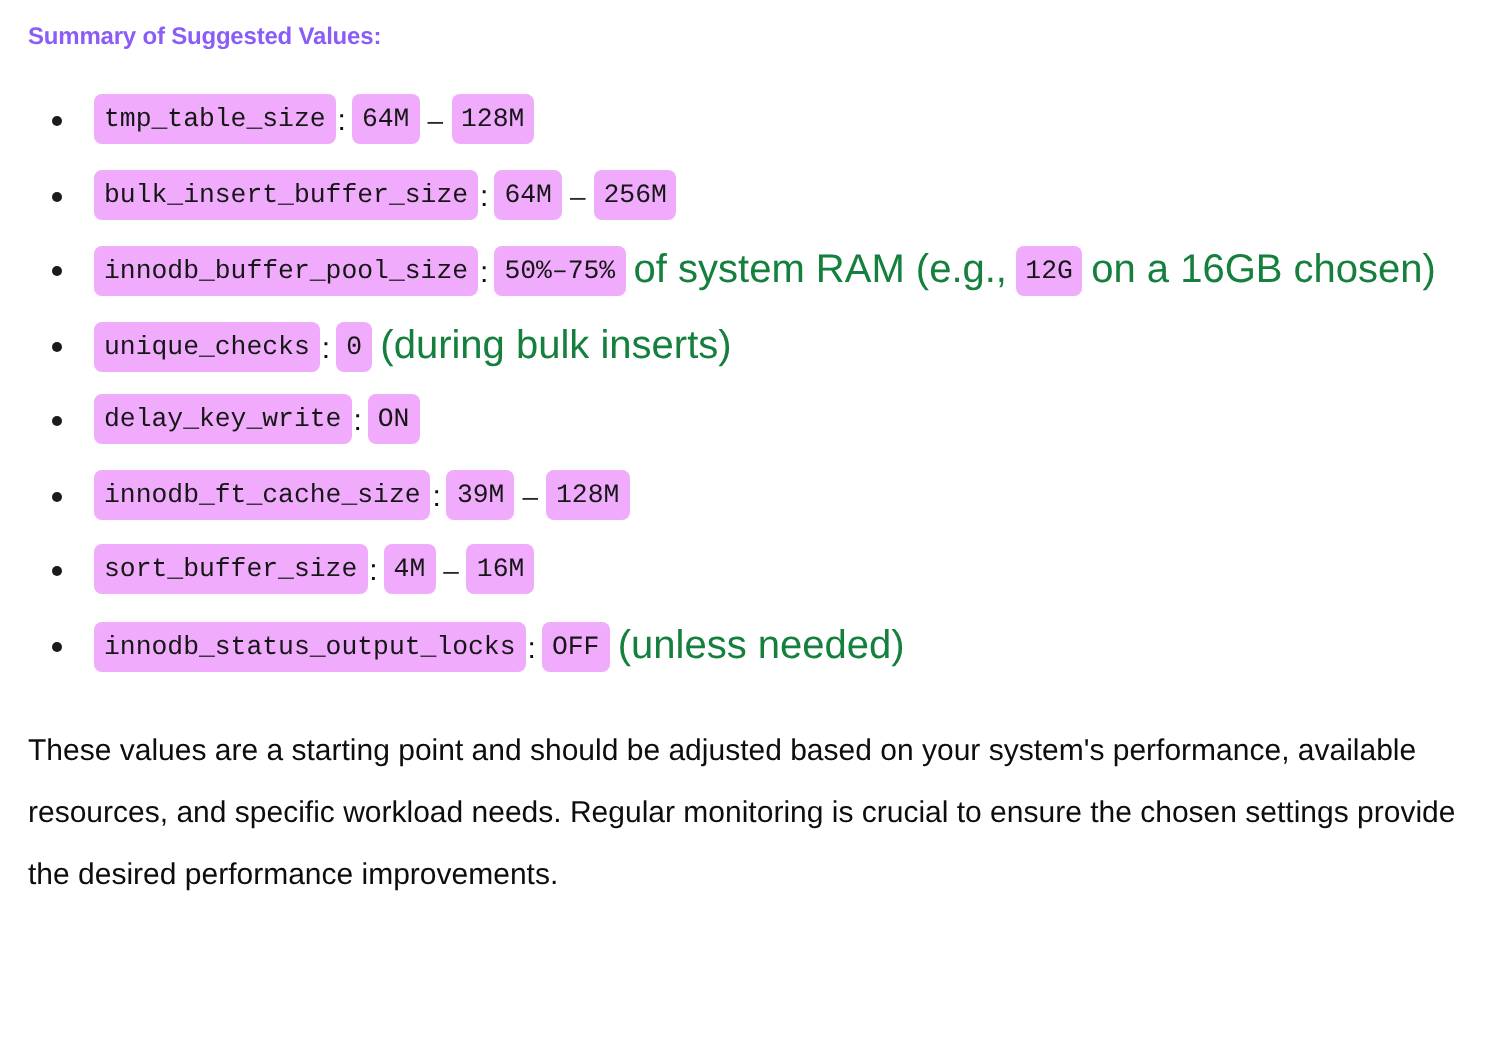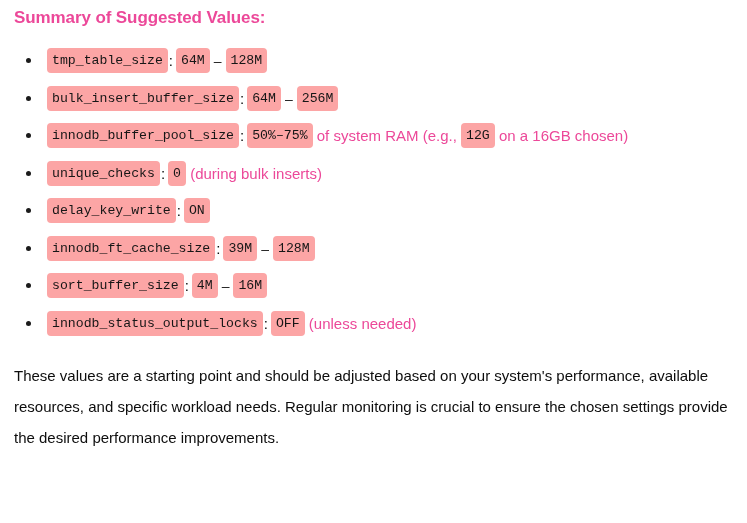--- a/index.html
+++ b/index.html
@@ -19,25 +19,25 @@
   .page {
     position: relative;
     width: 747px;
     height: 523px;
     box-sizing: border-box;
     padding: 0 14px;
   }
 
   
   .section-heading {
-    font-size: 17px;
+    font-size: 12px;
     font-weight: 700;
     line-height: 24px;
     letter-spacing: -0.1px;
-    color: #ec4899;
+    color: #8b5cf6;
     margin: 0;
     padding-top: 6px;
   }
 
   
   .suggested-list {
     list-style: none;
     margin: 0;
     padding: 0;
     padding-top: 12px;
@@ -61,29 +61,29 @@
     border-radius: 50%;
     background: #1b1b1b;
   }
 
   
   .code-chip {
     display: inline-block;
     font-family: "Liberation Mono", "DejaVu Sans Mono", monospace;
     font-size: 13.2px;
     line-height: 21px;
-    background: #fca5a5;
+    background: #f0abfc;
     color: #161616;
     border-radius: 4px;
     padding: 2px 5px;
     vertical-align: 2px;
   }
   .plain-text {
-    font-size: 15px;
-    color: #ec4899;
+    font-size: 20px;
+    color: #15803d;
   }
   .colon {
     font-size: 15px;
     color: #0d0d0d;
     padding: 0 3px 0 1px;
   }
   .dash {
     font-size: 14px;
     color: #2a2a2a;
     padding: 0 4px;

